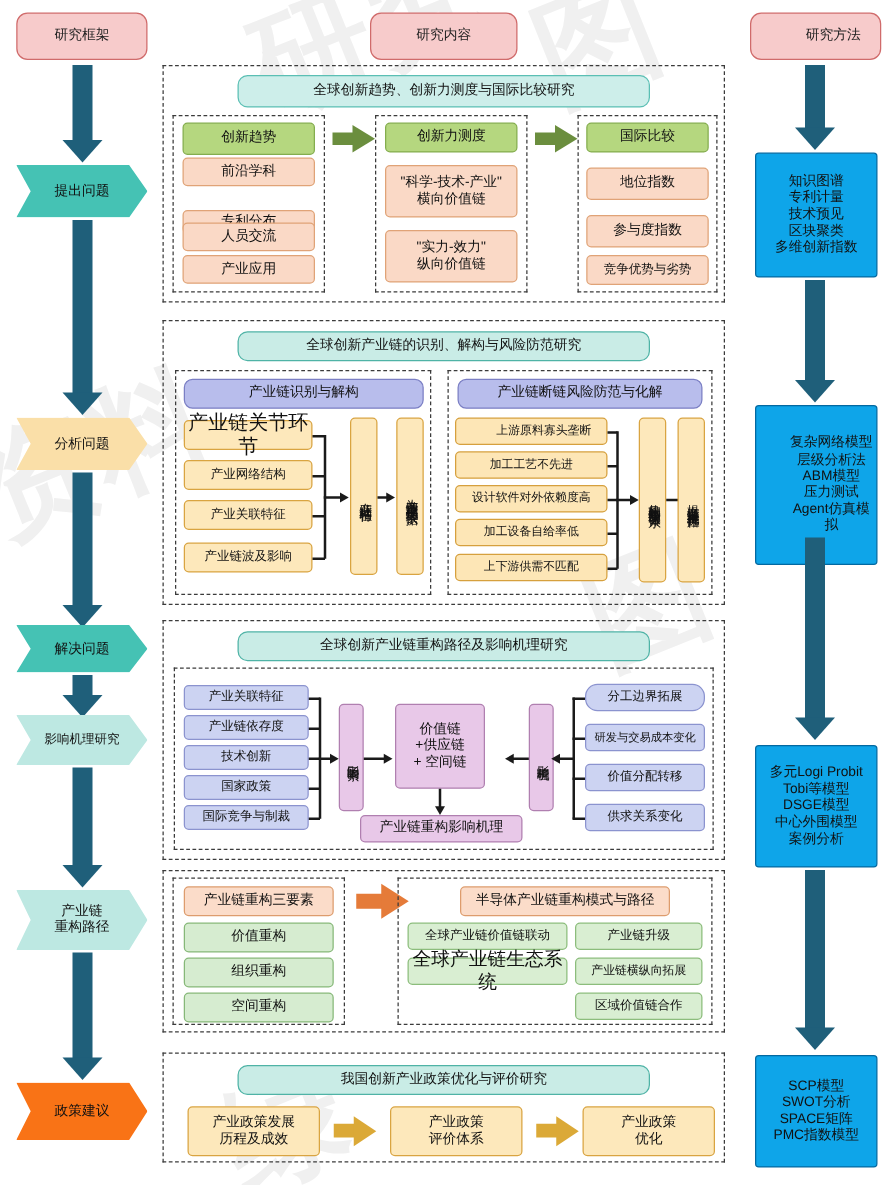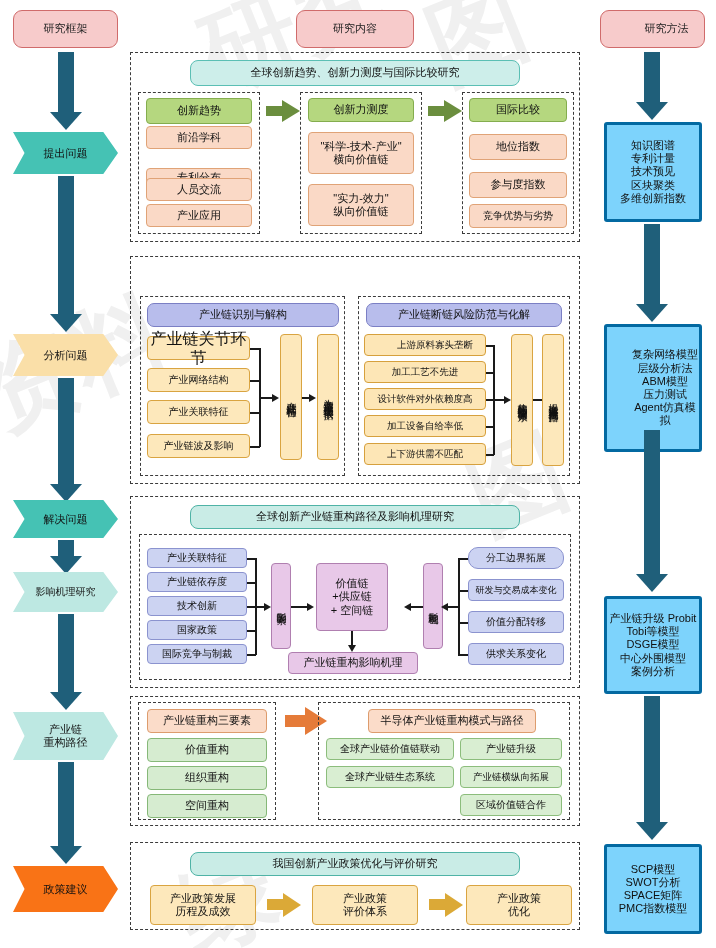--- a/index.html
+++ b/index.html
@@ -21,21 +21,21 @@
   .green-hd{background:#b5d77f;border:1px solid #84ad4e;}
   .peach{background:#fad9c6;border:1px solid #e0a377;}
   .peach2{background:#fbdcc9;border:1px solid #dd9c6d;}
   .purple-hd{background:#b8bdec;border:1px solid #7b7fc4;border-radius:7px;}
   .tan{background:#fde8bb;border:1px solid #d9a441;}
   .tan2{background:#fde6b6;border:1px solid #d6a03d;}
   .bluebx{background:#ccd3f2;border:1px solid #8b93cf;}
   .pinkbx{background:#e8c8e8;border:1px solid #b07fb0;}
   .greenbx{background:#d6ecd0;border:1px solid #86b878;}
   .greenbx2{background:#d9eed2;border:1px solid #8cbd7c;}
-  .tealbig{background:#7dd3fc;border:3px solid #0369a1;border-radius:3px;color:#111;
+  .tealbig{background:#0ea5e9;border:1px solid #0369a1;border-radius:3px;color:#111;
            flex-direction:column;}
   .vert{writing-mode:vertical-rl;text-orientation:upright;letter-spacing:1px;}
 
   
   .dash{position:absolute;box-sizing:border-box;border:1.6px dashed #3b3b3b;}
   .dash-in{position:absolute;box-sizing:border-box;border:1.4px dashed #3b3b3b;}
 
   
   .chev{position:absolute;display:flex;align-items:center;justify-content:center;
         text-align:center;line-height:1.15;
@@ -129,21 +129,21 @@
 <div class="bx tealbig" style="left:604px;top:324px;width:98px;height:128px;padding-left:24px;">
   <span>复杂网络模型</span>
   <span>层级分析法</span>
   <span>ABM模型</span>
   <span>压力测试</span>
   <span>Agent仿真模拟</span>
 </div>
 <div class="shaft" style="left:644px;top:430px;width:16px;height:146px;"></div>
 <div class="head" style="left:636px;top:574px;"></div>
 <div class="bx tealbig" style="left:604px;top:596px;width:98px;height:98px;">
-  <span>产业链升级 Probit</span>
+  <span>多元Logi Probit</span>
   <span>Tobi等模型</span>
   <span>DSGE模型</span>
   <span>中心外围模型</span>
   <span>案例分析</span>
 </div>
 <div class="shaft" style="left:644px;top:696px;width:16px;height:128px;"></div>
 <div class="head" style="left:636px;top:822px;"></div>
 <div class="bx tealbig" style="left:604px;top:844px;width:98px;height:90px;">
   <span>SCP模型</span>
   <span>SWOT分析</span>
@@ -204,20 +204,23 @@
   <span>地位指数</span>
 </div>
 <div class="bx peach" style="left:469px;top:172px;width:98px;height:26px;">
   <span>参与度指数</span>
 </div>
 <div class="bx peach" style="left:469px;top:204px;width:98px;height:24px;">
   <span style="font-size:10px;">竞争优势与劣势</span>
 </div>
 
 <div class="dash" style="left:130px;top:256px;width:450px;height:228px;"></div>
+<div class="bx teal-band2" style="left:190px;top:265px;width:330px;height:24px;">
+  <span>全球创新产业链的识别、解构与风险防范研究</span>
+</div>
 
 <div class="dash-in" style="left:140px;top:296px;width:205px;height:180px;"></div>
 <div class="bx purple-hd" style="left:147px;top:303px;width:192px;height:24px;">
   <span>产业链识别与解构</span>
 </div>
 <div class="bx tan" style="left:147px;top:336px;width:103px;height:24px;">
   <span style="font-size:16px;">产业链关节环节</span>
 </div>
 <div class="bx tan" style="left:147px;top:368px;width:103px;height:24px;">
   <span style="font-size:10px;">产业网络结构</span>
@@ -375,21 +378,21 @@
 <div class="bx peach2" style="left:368px;top:709px;width:168px;height:24px;">
   <span>半导体产业链重构模式与路径</span>
 </div>
 <div class="bx greenbx2" style="left:326px;top:738px;width:128px;height:22px;">
   <span style="font-size:10px;">全球产业链价值链联动</span>
 </div>
 <div class="bx greenbx2" style="left:460px;top:738px;width:102px;height:22px;">
   <span style="font-size:10px;">产业链升级</span>
 </div>
 <div class="bx greenbx2" style="left:326px;top:766px;width:128px;height:22px;">
-  <span style="font-size:10px;font-family:Liberation Serif, serif;">全球产业链生态系统</span>
+  <span style="font-size:15px;font-family:Liberation Serif, serif;">全球产业链生态系统</span>
 </div>
 <div class="bx greenbx2" style="left:460px;top:766px;width:102px;height:22px;">
   <span style="font-size:9.5px;">产业链横纵向拓展</span>
 </div>
 <div class="bx greenbx2" style="left:460px;top:794px;width:102px;height:22px;">
   <span style="font-size:10px;">区域价值链合作</span>
 </div>
 
 <div class="dash" style="left:130px;top:842px;width:450px;height:88px;"></div>
 <div class="bx teal-band2" style="left:190px;top:852px;width:330px;height:24px;">

